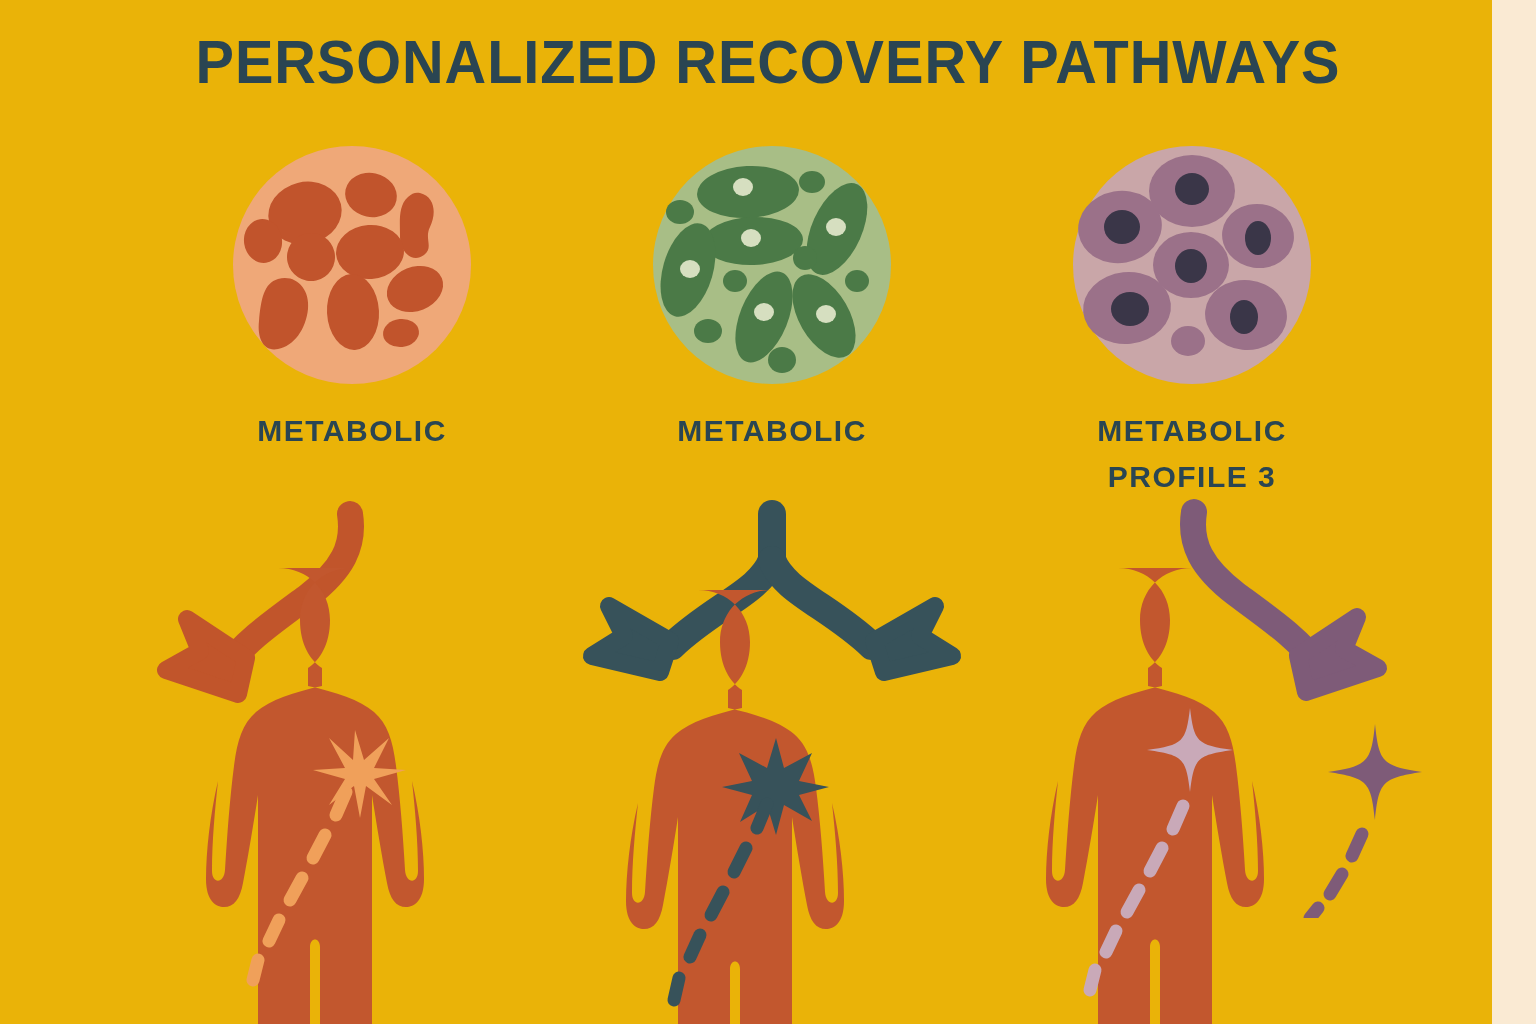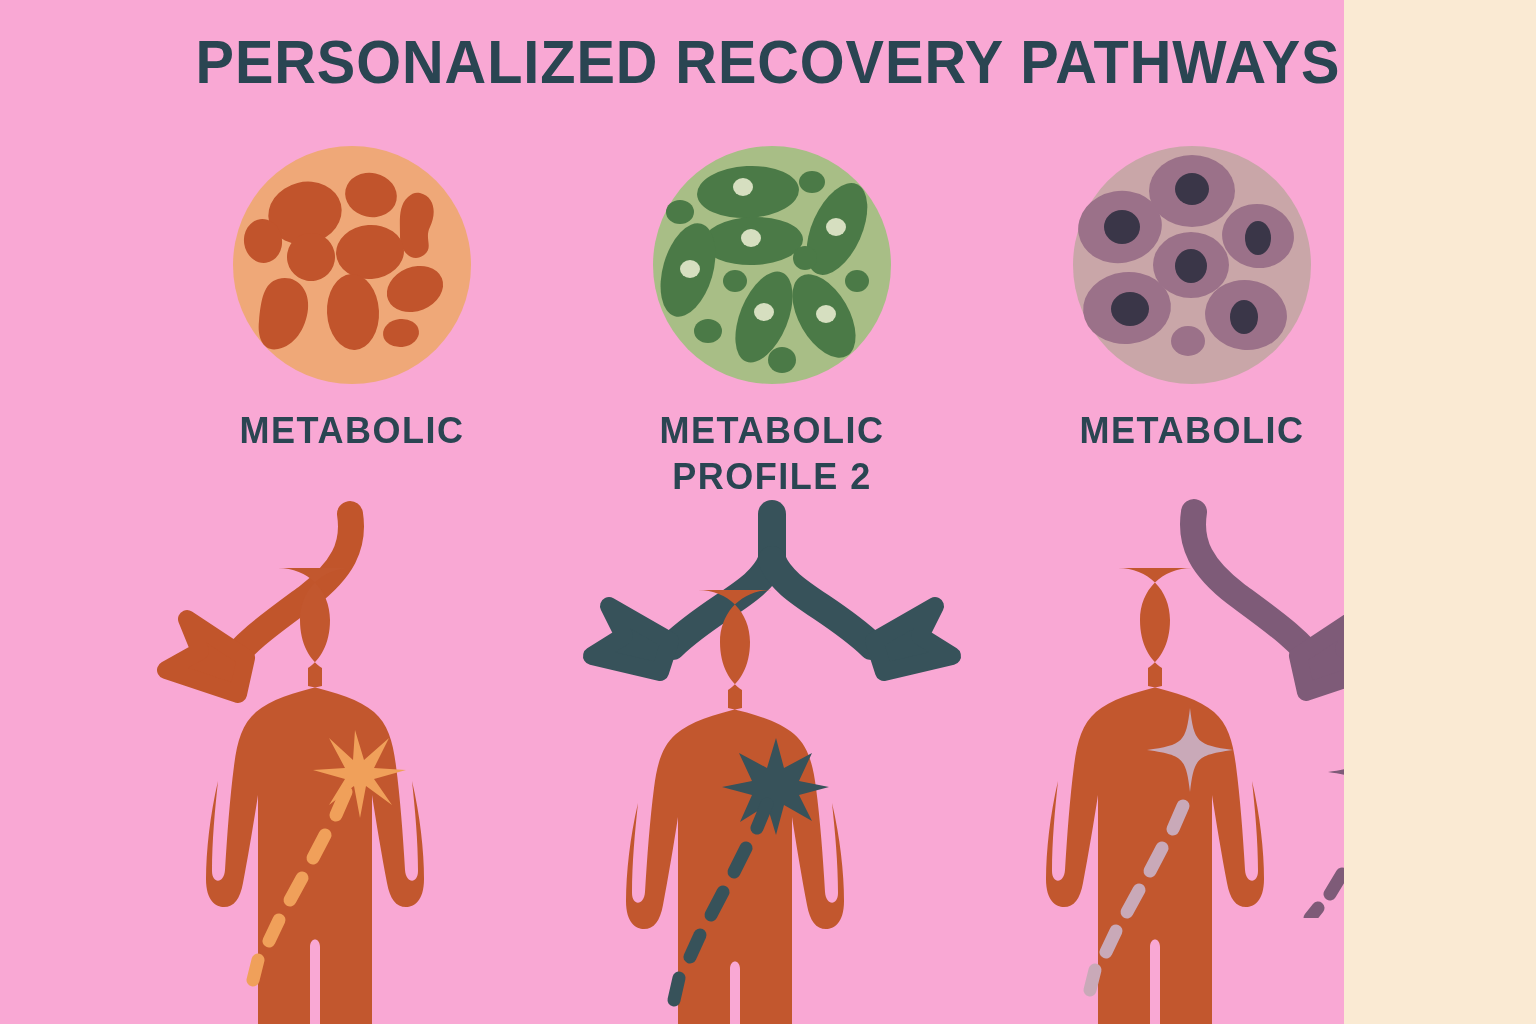--- a/index.html
+++ b/index.html
@@ -2,23 +2,23 @@
 <html><head>
 <meta charset="utf-8">
 <style>
   html, body {
     margin: 0;
     padding: 0;
     background: #faead3;
   }
   #stage {
     position: relative;
-    width: 1344px;
+    width: 1492px;
     height: 1024px;
-    background: #f9a8d4;
+    background: #eab308;
     overflow: hidden;
     font-family: "Liberation Sans", sans-serif;
   }
 
   
   #title {
     position: absolute;
     top: 26px;
     left: 0;
     width: 1536px;
@@ -53,21 +53,21 @@
   }
 
   .profile-label {
     position: absolute;
     top: 408px;
     left: 0;
     width: 420px;
     text-align: center;
     font-family: "Liberation Sans", sans-serif;
     font-weight: bold;
-    font-size: 36px;
+    font-size: 30px;
     line-height: 46px;
     letter-spacing: 1.5px;
     color: #2a4552;
   }
   .profile-label .l2 { display: block; }
 
   .arrow-svg {
     position: absolute;
     top: 498px;
     left: 0;
@@ -203,21 +203,20 @@
         <ellipse cx="99" cy="93" rx="10" ry="9"></ellipse>
         <ellipse cx="184" cy="82" rx="10" ry="9"></ellipse>
         <ellipse cx="38" cy="124" rx="10" ry="9"></ellipse>
         <ellipse cx="112" cy="167" rx="10" ry="9"></ellipse>
         <ellipse cx="174" cy="169" rx="10" ry="9"></ellipse>
       </g>
     </svg>
 
     <div class="profile-label">
       <span class="l1">METABOLIC</span>
-      <span class="l2">PROFILE 2</span>
     </div>
 
     <svg class="arrow-svg" id="arrow-2" viewBox="0 0 440 230">
       <g stroke="#37525a" stroke-width="28" stroke-linecap="round" fill="none">
         <path d="M220 16 L220 62"></path>
         <path d="M220 62 C208 94 162 108 120 148"></path>
         <path d="M220 62 C232 94 278 108 320 148"></path>
       </g>
       <path d="M108 174 L40 158 L72 138 L57 108 L118 143 Z" fill="#37525a" stroke="#37525a" stroke-width="18" stroke-linejoin="round"></path>
       <path d="M332 174 L400 158 L368 138 L383 108 L322 143 Z" fill="#37525a" stroke="#37525a" stroke-width="18" stroke-linejoin="round"></path>
@@ -292,20 +291,21 @@
         <ellipse cx="50" cy="82" rx="18" ry="17"></ellipse>
         <ellipse cx="186" cy="93" rx="13" ry="17"></ellipse>
         <ellipse cx="119" cy="121" rx="16" ry="17"></ellipse>
         <ellipse cx="58" cy="164" rx="19" ry="17"></ellipse>
         <ellipse cx="172" cy="172" rx="14" ry="17"></ellipse>
       </g>
     </svg>
 
     <div class="profile-label">
       <span class="l1">METABOLIC</span>
+      <span class="l2">PROFILE 3</span>
     </div>
 
     <svg class="arrow-svg" id="arrow-3" viewBox="0 0 420 230">
       <path d="M212 14 C207 46 220 70 254 96 C292 124 318 142 338 170" stroke="#7e5b78" stroke-width="26" stroke-linecap="round" fill="none"></path>
       <path d="M324 194 L396 170 L362 151 L375 119 L316 158 Z" fill="#7e5b78" stroke="#7e5b78" stroke-width="18" stroke-linejoin="round"></path>
     </svg>
 
     <svg class="body-svg" id="body-3" viewBox="0 0 310 470">
       <path fill="#c2572e" d="
         M155 8

